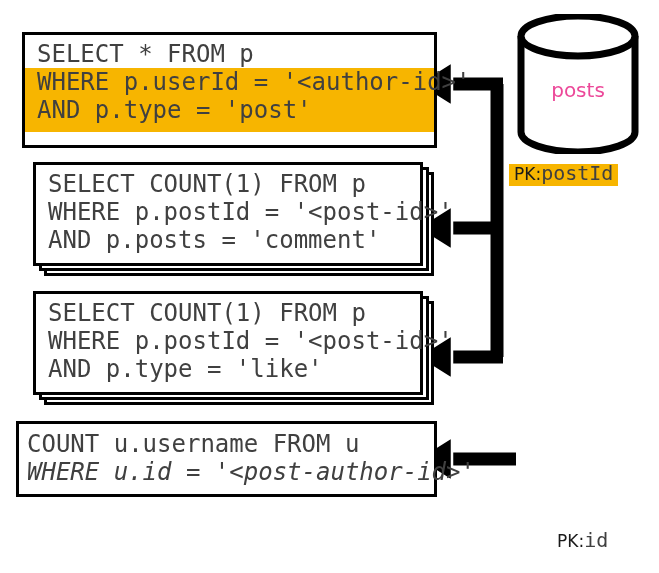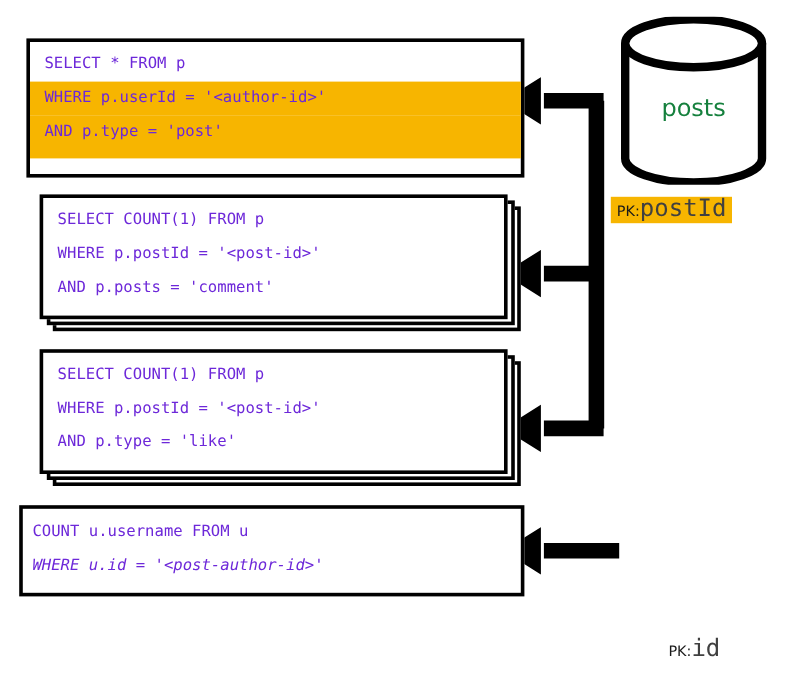--- a/index.html
+++ b/index.html
@@ -21,23 +21,23 @@
   
   .query-box {
     position: absolute;
     box-sizing: border-box;
     background: #ffffff;
     border: 3px solid #000000;
     z-index: 20;
   }
   .query-line {
     font-family: "DejaVu Sans Mono", monospace;
-    font-size: 13px;
+    font-size: 24px;
     line-height: 28px;
-    color: #6d28d9;
+    color: #404040;
     white-space: pre;
     padding-left: 12px;
     letter-spacing: 0px;
   }
   .hl {
     background: #F7B500;
   }
 
   
   .stack-layer {
@@ -51,33 +51,33 @@
   .cylinder {
     position: absolute;
     z-index: 10;
   }
   .cyl-label {
     position: absolute;
     width: 100%;
     text-align: center;
     font-family: "DejaVu Sans", sans-serif;
     font-size: 20px;
-    color: #15803d;
+    color: #ec4899;
   }
 
   
   .pk-label {
     position: absolute;
     white-space: nowrap;
     z-index: 15;
     line-height: 26px;
   }
   .pk-prefix {
     font-family: "DejaVu Sans", sans-serif;
-    font-size: 12px;
+    font-size: 17px;
     color: #1a1a1a;
   }
   .pk-value {
     font-family: "DejaVu Sans Mono", monospace;
     font-size: 20px;
     color: #404040;
   }
   .pk-hl {
     background: #F7B500;
     padding: 1px 5px 2px 5px;

